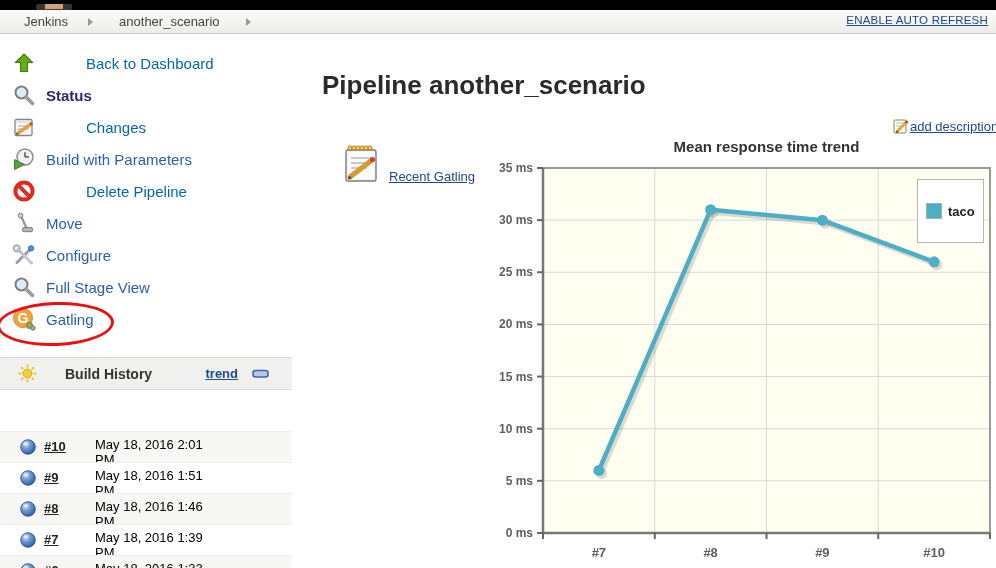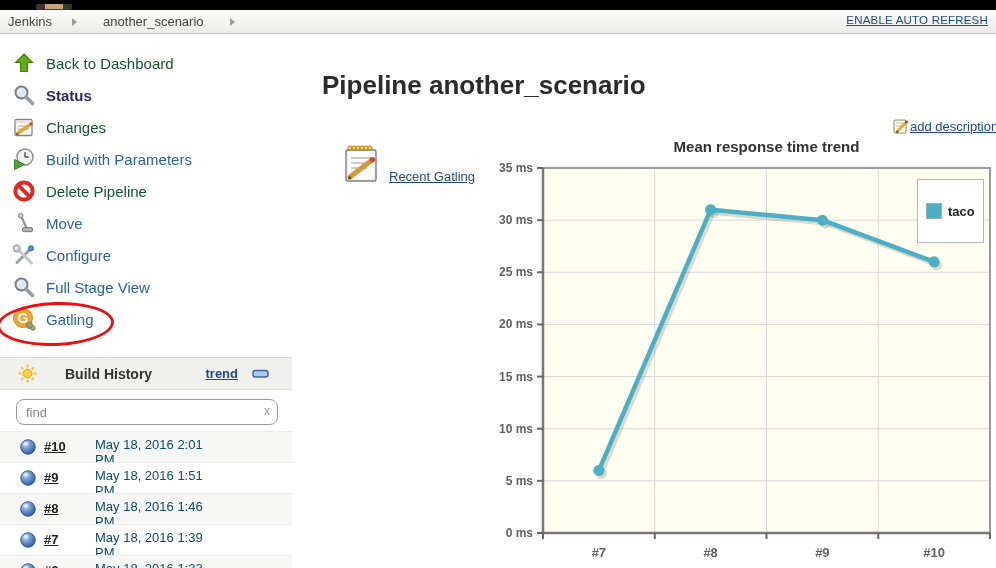--- a/index.html
+++ b/index.html
@@ -6,55 +6,55 @@
   body{width:996px;height:568px;overflow:hidden;font-family:"Liberation Sans",sans-serif;}
   .page{position:relative;width:996px;height:568px;overflow:hidden;background:#fff;}
 
   
   .topstrip{position:absolute;left:0;top:0;width:996px;height:10px;background:#000;overflow:hidden;}
   .mascot{position:absolute;left:30px;top:0;width:48px;height:10px;}
 
   
   .crumbbar{position:absolute;left:0;top:10px;width:996px;height:23px;background:linear-gradient(#fbfbfa,#ececea);border-bottom:1px solid #c9c9c3;display:flex;align-items:center;font-size:13px;color:#444;}
   .crumb{cursor:pointer;}
-  .crumb.first{margin-left:8px;}
+  .crumb.first{margin-left:24px;}
   .crumb.second{margin-left:26px;}
   .sep{width:0;height:0;border-left:5px solid #9a9a94;border-top:4px solid transparent;border-bottom:4px solid transparent;margin-left:20px;}
   .sep.second{margin-left:26px;}
   .autorefresh{position:absolute;right:8px;top:4px;color:#204a87;text-decoration:underline;font-size:11.5px;cursor:pointer;letter-spacing:.2px;}
 
   
   .sidebar{position:absolute;left:0;top:33px;width:292px;height:535px;}
   .menu{position:absolute;top:14px;left:0;right:0;}
   .mi{position:relative;display:flex;align-items:center;height:32px;padding-left:12px;gap:10px;cursor:pointer;}
   .mi-ic{width:24px;height:24px;flex:0 0 24px;}
   .icn svg{display:block;}
   .mi-lb{font-size:15px;}
-  .visited{color:#14532d;}
+  .visited{color:#0369a1;margin-left:40px;}
   .link{color:#2a60a8;}
   .active{color:#32246a;font-weight:bold;}
   .annotation{position:absolute;left:-3px;top:269px;width:111px;height:38px;border:3px solid #ea1010;border-radius:50%;transform:rotate(-2deg);pointer-events:none;}
 
   .bh-header{position:absolute;top:324px;left:0;width:292px;height:33px;background:#f0f0ee;border-top:1px solid #dcdcd8;border-bottom:1px solid #dcdcd8;display:flex;align-items:center;box-sizing:border-box;}
   .bh-sun{margin-left:18px;}
   .bh-title{margin-left:28px;font-size:14px;font-weight:bold;color:#333;}
   .bh-right{margin-left:auto;margin-right:22px;display:flex;align-items:center;gap:14px;}
   .trend{font-size:13px;font-weight:bold;color:#204a87;text-decoration:underline;cursor:pointer;}
 
   .findwrap{position:absolute;top:366px;left:16px;width:262px;height:26px;}
   .find{width:100%;height:100%;box-sizing:border-box;border:1px solid #999;border-radius:8px;padding:0 22px 0 9px;font-size:13px;color:#333;font-family:"Liberation Sans",sans-serif;outline:none;background:#fff;}
   .find::placeholder{color:#888;}
   .findx{position:absolute;right:8px;top:5px;color:#999;font-size:12px;cursor:pointer;}
 
   .builds{position:absolute;top:398px;left:0;width:292px;}
   .build-row{position:relative;height:31px;box-sizing:border-box;border-top:1px solid #ececec;overflow:hidden;cursor:pointer;}
   .build-row.alt{background:#f7f7f5;}
   .b-ball{position:absolute;left:20px;top:7px;width:16px;height:16px;}
   .b-id{position:absolute;left:44px;top:7px;font-size:13px;font-weight:bold;color:#222;text-decoration:underline;}
-  .b-date{position:absolute;left:95px;top:5px;width:118px;font-size:13px;color:#0c4a6e;line-height:15px;}
+  .b-date{position:absolute;left:95px;top:5px;width:118px;font-size:13px;color:#000000;line-height:15px;}
 
   
   .main{position:absolute;left:292px;top:33px;right:0;bottom:0;}
   .pgtitle{position:absolute;left:30px;top:37px;margin:0;font-size:26px;font-weight:bold;color:#2b2b2b;white-space:nowrap;}
   .adddesc{position:absolute;left:601px;top:85px;display:flex;align-items:center;gap:1px;cursor:pointer;}
   .adddesc a{color:#204a87;text-decoration:underline;font-size:13px;white-space:nowrap;}
   .rc-icon{position:absolute;left:51px;top:110px;}
   .rc-link{position:absolute;left:97px;top:136px;font-size:13px;color:#204a87;text-decoration:underline;cursor:pointer;white-space:nowrap;}
 
   .chart-title{position:absolute;left:251px;top:105px;width:447px;text-align:center;font-size:15px;font-weight:bold;color:#333;}
@@ -207,24 +207,20 @@
       <span class="bh-right">
         <a class="trend">trend</a>
         <span class="icn">
           <svg width="18" height="10" viewBox="0 0 18 10">
             <rect x="1" y="1.5" width="15" height="6.5" rx="2.5" fill="#b8c8e8" stroke="#3d64a8" stroke-width="1.5"></rect>
           </svg>
         </span>
       </span>
     </div>
 
-    <div class="findwrap">
-      <input class="find" type="text" placeholder="find" style="">
-      <span class="findx">x</span>
-    </div>
 
     <div class="builds" id="builds">
         <div class="build-row alt">
           <span class="icn b-ball">
             <svg width="16" height="16" viewBox="0 0 16 16">
               <defs>
                 <radialGradient id="bb0" cx="35%" cy="30%" r="75%">
                   <stop offset="0%" stop-color="#cfe0f4"></stop>
                   <stop offset="45%" stop-color="#6f97cf"></stop>
                   <stop offset="100%" stop-color="#2c5aa0"></stop>

